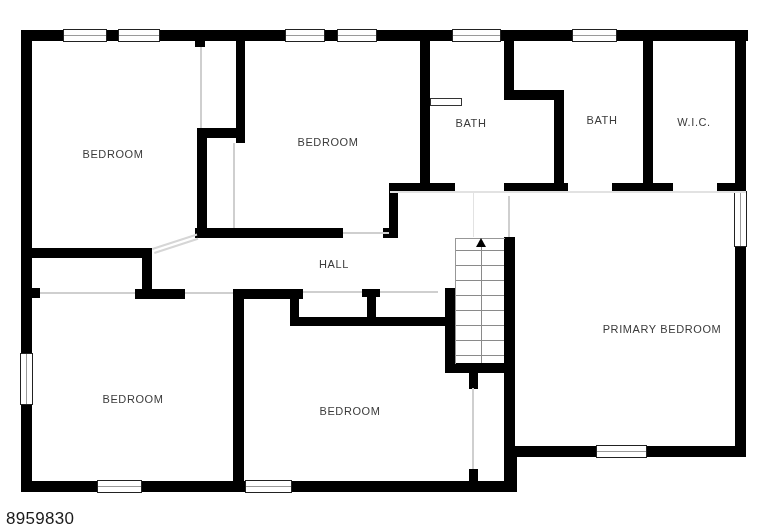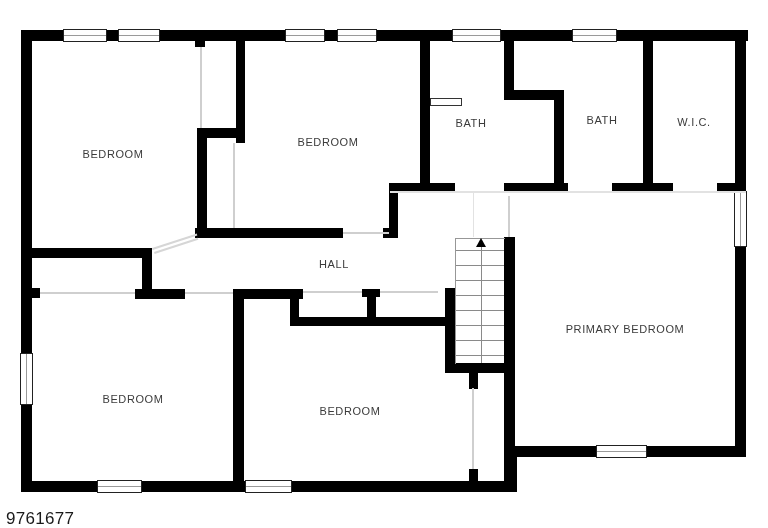--- a/index.html
+++ b/index.html
@@ -132,19 +132,19 @@
   <div class="tread" style="left:456px;top:355px;width:48px"></div>
   <div class="stair-center" style="left:481px;top:246px;height:117px"></div>
   <div class="up-arrow" style="left:476px;top:238px"></div>
 
   <div class="room-label" style="left:113px;top:154px">BEDROOM</div>
   <div class="room-label" style="left:328px;top:142px">BEDROOM</div>
   <div class="room-label" style="left:471px;top:123px">BATH</div>
   <div class="room-label" style="left:602px;top:120px">BATH</div>
   <div class="room-label" style="left:694px;top:122px">W.I.C.</div>
   <div class="room-label" style="left:334px;top:264px">HALL</div>
-  <div class="room-label" style="left:625px;top:329px">PRIMARY BEDROOM</div>
+  <div class="room-label" style="left:662px;top:329px">PRIMARY BEDROOM</div>
   <div class="room-label" style="left:133px;top:399px">BEDROOM</div>
   <div class="room-label" style="left:350px;top:411px">BEDROOM</div>
 
-  <div class="plan-id" style="left:6px;top:509px">9761677</div>
+  <div class="plan-id" style="left:6px;top:509px">8959830</div>
 
 </div>
 
 </body></html>

